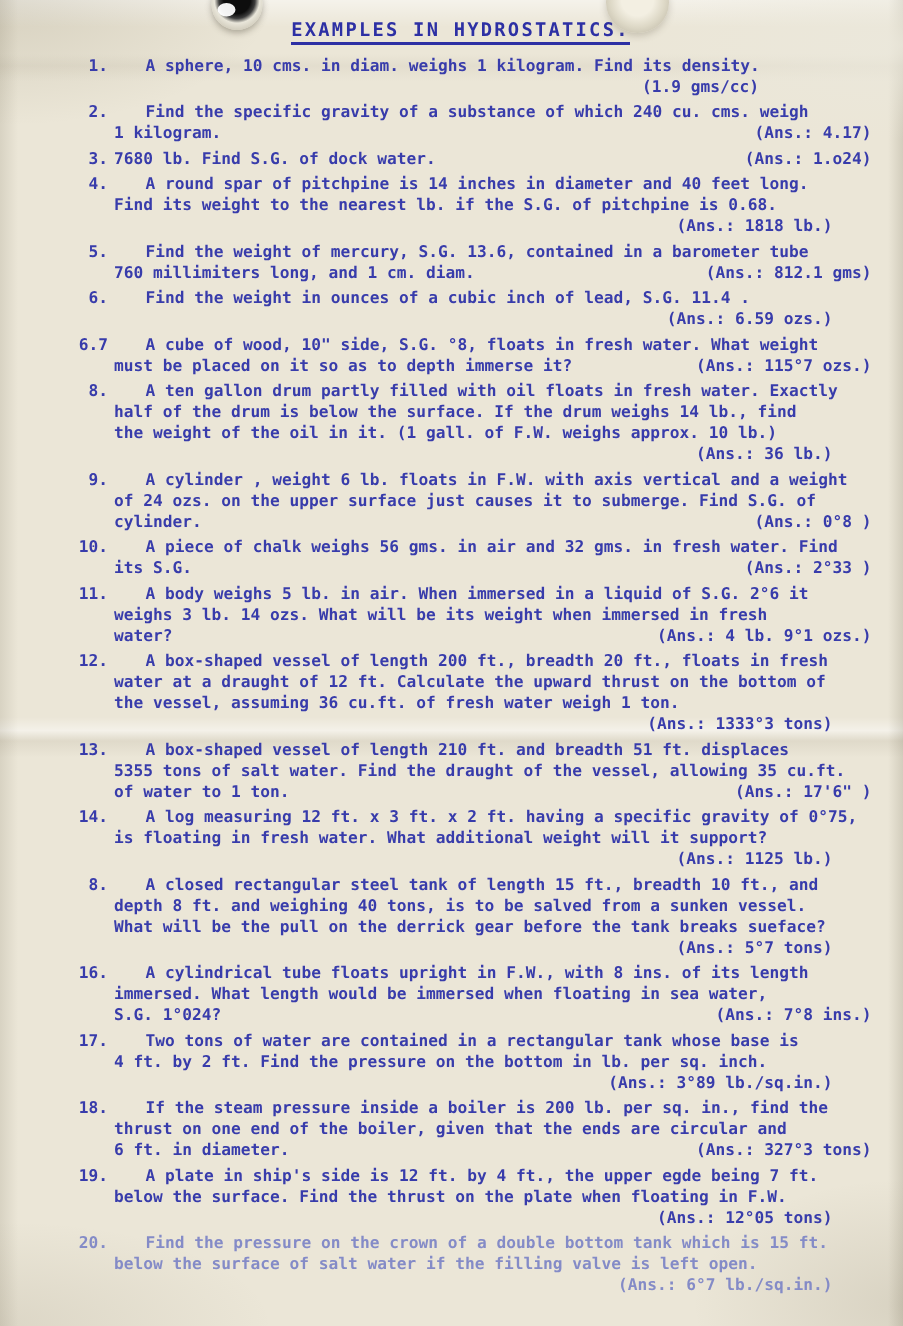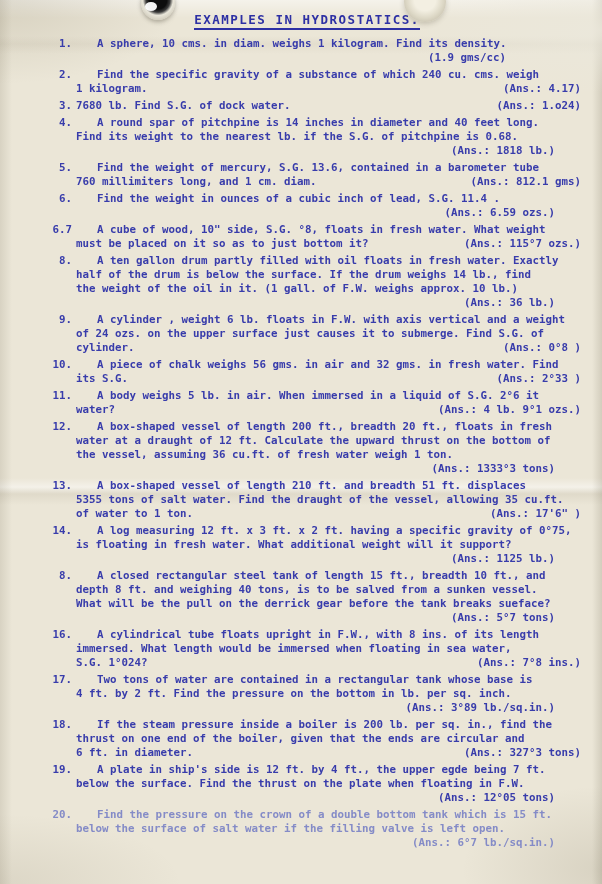--- a/index.html
+++ b/index.html
@@ -125,21 +125,21 @@
         <div class="line"><span>760 millimiters long, and 1 cm. diam.</span><span class="ans-inline">(Ans.: 812.1 gms)</span></div>
       </div>
       <div class="item">
         <span class="num">6.</span>
         <div class="line first"><span>Find the weight in ounces of a cubic inch of lead, S.G. 11.4 .</span></div>
         <div class="line answer-line"><span>(Ans.: 6.59 ozs.)</span></div>
       </div>
       <div class="item">
         <span class="num">6.7</span>
         <div class="line first"><span>A cube of wood, 10" side, S.G. °8, floats in fresh water. What weight</span></div>
-        <div class="line"><span>must be placed on it so as to just bottom it?</span><span class="ans-inline">(Ans.: 115°7 ozs.)</span></div>
+        <div class="line"><span>must be placed on it so as to depth immerse it?</span><span class="ans-inline">(Ans.: 115°7 ozs.)</span></div>
       </div>
       <div class="item">
         <span class="num">8.</span>
         <div class="line first"><span>A ten gallon drum partly filled with oil floats in fresh water. Exactly</span></div>
         <div class="line"><span>half of the drum is below the surface. If the drum weighs 14 lb., find</span></div>
         <div class="line"><span>the weight of the oil in it. (1 gall. of F.W. weighs approx. 10 lb.)</span></div>
         <div class="line answer-line"><span>(Ans.: 36 lb.)</span></div>
       </div>
       <div class="item">
         <span class="num">9.</span>
@@ -148,20 +148,21 @@
         <div class="line"><span>cylinder.</span><span class="ans-inline">(Ans.: 0°8 )</span></div>
       </div>
       <div class="item">
         <span class="num">10.</span>
         <div class="line first"><span>A piece of chalk weighs 56 gms. in air and 32 gms. in fresh water. Find</span></div>
         <div class="line"><span>its S.G.</span><span class="ans-inline">(Ans.: 2°33 )</span></div>
       </div>
       <div class="item">
         <span class="num">11.</span>
         <div class="line first"><span>A body weighs 5 lb. in air. When immersed in a liquid of S.G. 2°6 it</span></div>
+        <div class="line"><span>weighs 3 lb. 14 ozs. What will be its weight when immersed in fresh</span></div>
         <div class="line"><span>water?</span><span class="ans-inline">(Ans.: 4 lb. 9°1 ozs.)</span></div>
       </div>
       <div class="item">
         <span class="num">12.</span>
         <div class="line first"><span>A box-shaped vessel of length 200 ft., breadth 20 ft., floats in fresh</span></div>
         <div class="line"><span>water at a draught of 12 ft. Calculate the upward thrust on the bottom of</span></div>
         <div class="line"><span>the vessel, assuming 36 cu.ft. of fresh water weigh 1 ton.</span></div>
         <div class="line answer-line"><span>(Ans.: 1333°3 tons)</span></div>
       </div>
       <div class="item">

